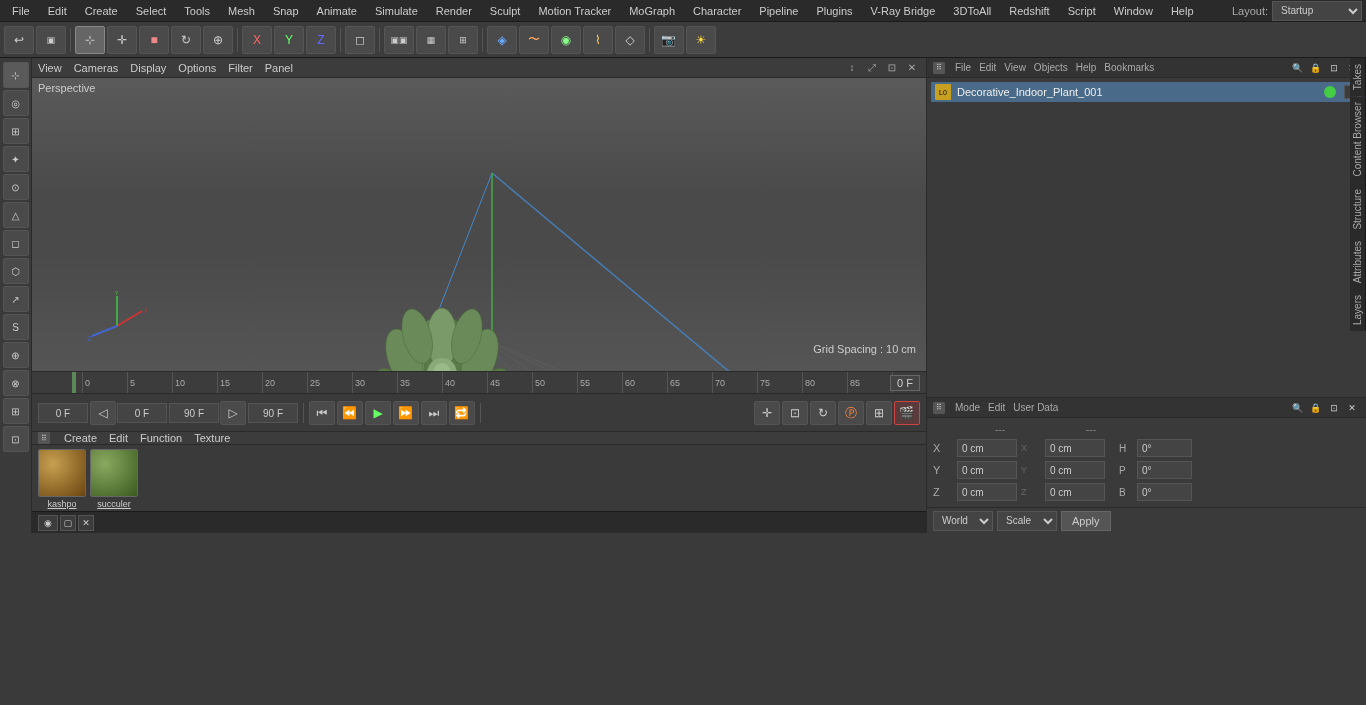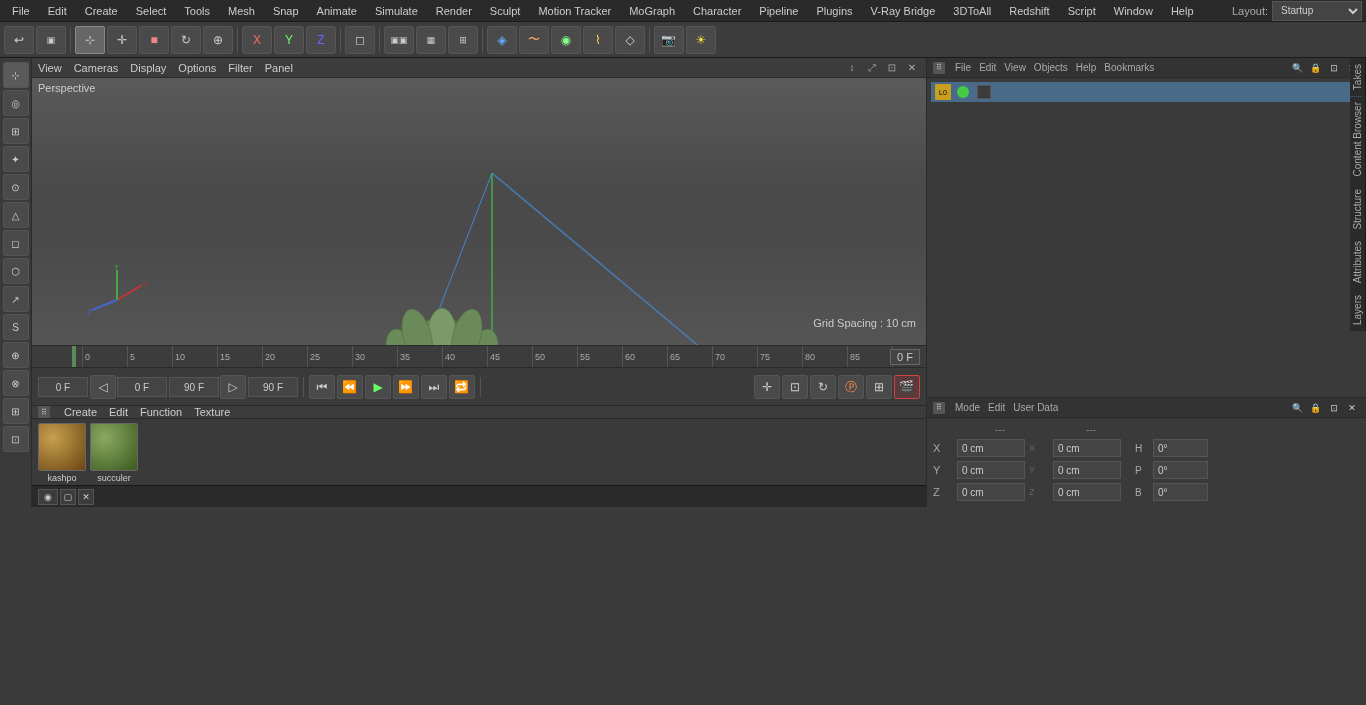--- a/index.html
+++ b/index.html
@@ -43,21 +43,21 @@
     #frame-display { position: absolute; right: 6px; background: #444; border: 1px solid #666; padding: 1px 6px; font-size: 11px; color: #ccc; }
     #timeline-controls { height: 38px; background: #3a3a3a; display: flex; align-items: center; padding: 0 6px; gap: 2px; }
     .tl-input { width: 50px; height: 20px; background: #444; border: 1px solid #555; color: #ccc; font-size: 10px; text-align: center; }
     .tl-btn { width: 26px; height: 24px; background: #4a4a4a; border: 1px solid #555; border-radius: 2px; display: flex; align-items: center; justify-content: center; cursor: pointer; color: #ccc; font-size: 12px; }
     .tl-sep { width: 1px; height: 20px; background: #555; margin: 0 3px; }
 
     
     #mat-bar { height: 80px; background: #3a3a3a; border-top: 1px solid #2a2a2a; display: flex; flex-direction: column; }
     #mat-bar-header { height: 20px; background: #3c3c3c; border-bottom: 1px solid #2a2a2a; display: flex; align-items: center; gap: 12px; padding: 0 6px; }
     .mat-menu { font-size: 11px; color: #ccc; cursor: pointer; }
-    #mat-items { display: flex; gap: 4px; padding: 4px 6px; align-items: center; }
+    #mat-items { display: flex; gap: 4px; padding: 4px 6px; align-items: center; text-decoration: underline; }
     .mat-item { display: flex; flex-direction: column; align-items: center; gap: 2px; cursor: pointer; }
     .mat-thumb { width: 48px; height: 48px; border: 1px solid #666; border-radius: 2px; }
     .mat-label { font-size: 9px; color: #ccc; text-align: center; max-width: 50px; overflow: hidden; text-overflow: ellipsis; white-space: nowrap; }
 
     
     #status-bar { height: 22px; background: #2a2a2a; border-top: 1px solid #1a1a1a; display: flex; align-items: center; padding: 0 6px; gap: 6px; }
     #status-text { font-size: 10px; color: #bbb; }
 
     
     #right-panel { width: 440px; background: #3a3a3a; border-left: 1px solid #2a2a2a; display: flex; flex-direction: column; }
@@ -72,21 +72,21 @@
     .obj-name { font-size: 11px; color: #eee; flex: 1; }
     .obj-dot { width: 12px; height: 12px; border-radius: 50%; }
 
     
     #attr-panel { flex: 1; display: flex; flex-direction: column; }
     #attr-header { height: 20px; background: #333; display: flex; align-items: center; gap: 8px; padding: 0 6px; border-bottom: 1px solid #2a2a2a; }
     .attr-header-btn { font-size: 10px; color: #aaa; cursor: pointer; }
     #attr-content { flex: 1; background: #3a3a3a; padding: 6px; display: flex; flex-direction: column; gap: 4px; }
     .attr-row { display: flex; align-items: center; gap: 4px; }
     .attr-label { width: 20px; color: #aaa; font-size: 11px; }
-    .attr-input { width: 68px; height: 18px; background: #444; border: 1px solid #555; color: #ccc; font-size: 10px; padding: 1px 4px; }
+    .attr-input { width: 60px; height: 18px; background: #444; border: 1px solid #555; color: #ccc; font-size: 10px; padding: 1px 4px; }
 
     
     #attr-bottom { height: 26px; background: #3a3a3a; border-top: 1px solid #2a2a2a; display: flex; align-items: center; padding: 0 6px; gap: 4px; }
     .dropdown-sel { height: 20px; background: #444; border: 1px solid #555; color: #ccc; font-size: 10px; padding: 1px 4px; min-width: 60px; }
     .apply-btn { height: 20px; background: #555; border: 1px solid #666; color: #ccc; font-size: 11px; padding: 1px 10px; cursor: pointer; }
 
     
     .vertical-tab { writing-mode: vertical-rl; transform: rotate(180deg); font-size: 10px; color: #aaa; padding: 6px 2px; background: #2a2a2a; cursor: pointer; border-left: 1px solid #1a1a1a; }
 
     
@@ -394,20 +394,21 @@
           <div style="width:16px;height:16px;display:flex;align-items:center;justify-content:center;cursor:pointer;font-size:9px;">⊡</div>
           <div style="width:16px;height:16px;display:flex;align-items:center;justify-content:center;cursor:pointer;font-size:9px;">✕</div>
         </div>
       </div>
 
       <div id="obj-list">
         <div class="obj-row">
           <div class="obj-icon" style="background:#c8a020;">
             <span style="font-size:7px;color:#000;">L0</span>
           </div>
+          <span class="obj-name">Decorative_Indoor_Plant_001</span>
           <div class="obj-dot" style="background:#44cc44;width:12px;height:12px;border-radius:50%;"></div>
           <div style="width:14px;height:14px;background:#3c3c3c;border:1px solid #555;display:flex;align-items:center;justify-content:center;margin-left:2px;"></div>
         </div>
       </div>
     </div>
 
     <div id="attr-panel">
       <div id="attr-header">
         <div class="header-grip">⠿</div>
         <div class="attr-header-btn">Mode</div>
@@ -454,20 +455,29 @@
           <span class="attr-label">Z</span>
           <input type="text" class="attr-input" value="0 cm" style="">
           <span style="font-size:9px;color:#666;width:20px;">Z</span>
           <input type="text" class="attr-input" value="0 cm" style="">
           <span style="font-size:9px;color:#666;width:6px;"></span>
           <span style="font-size:10px;color:#aaa;width:14px;">B</span>
           <input type="text" class="attr-input" value="0°" style="width: 55px;">
         </div>
       </div>
 
+      <div id="attr-bottom">
+        <select class="dropdown-sel">
+          <option>World</option>
+        </select>
+        <select class="dropdown-sel">
+          <option>Scale</option>
+        </select>
+        <button class="apply-btn">Apply</button>
+      </div>
     </div>
 
     <div style="position:absolute;right:0;top:58px;display:flex;flex-direction:column;">
       <div class="vertical-tab">Takes</div>
       <div class="vertical-tab">Content Browser</div>
       <div class="vertical-tab">Structure</div>
       <div class="vertical-tab">Attributes</div>
       <div class="vertical-tab">Layers</div>
     </div>
   </div>

